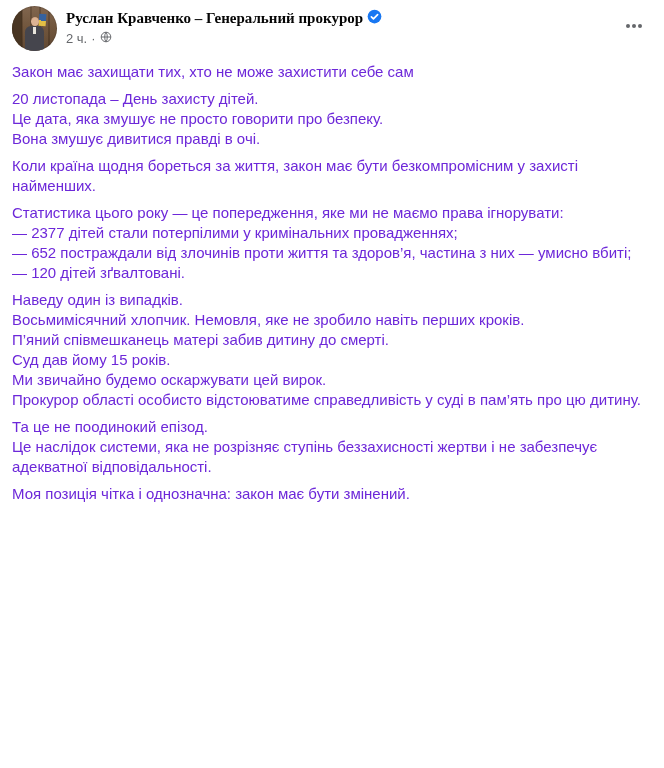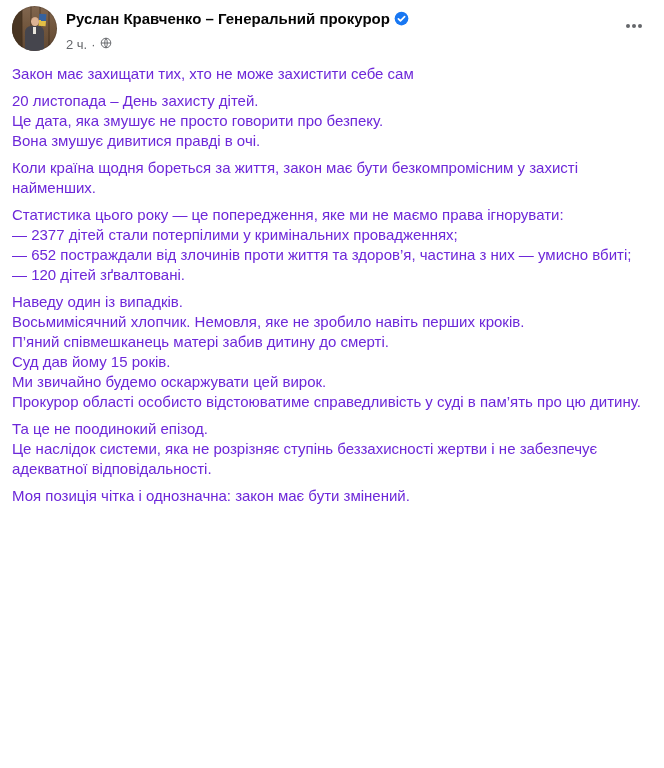--- a/index.html
+++ b/index.html
@@ -38,28 +38,28 @@
     background: linear-gradient(180deg, #35629f 0 55%, #e3bf45 55% 100%);
     transform: rotate(4deg);
   }
   .av-head { position: absolute; left: 19px; top: 11px; width: 8px; height: 9px; border-radius: 50%;
     background: radial-gradient(circle at 50% 60%, #dcb394 60%, #b98d6f 100%); }
   .av-body { position: absolute; left: 13px; top: 20px; width: 19px; height: 25px;
     background: #45454d; border-radius: 6px 6px 0 0; }
   .av-shirt { position: absolute; left: 21px; top: 21px; width: 3px; height: 7px; background: #e9e5dc; }
 
   .header-text { margin-left: 9px; flex: 1 1 auto; min-width: 0; padding-top: 3px; }
-  .name-row { display: flex; align-items: center; gap: 4px; }
+  .name-row { display: flex; align-items: flex-start; gap: 4px; font-family: Liberation Serif, serif; }
   .name {
     font-size: 15px; font-weight: 700; line-height: 19px; color: #050505;
     cursor: pointer; white-space: nowrap;
   }
   .verified { flex: 0 0 auto; display: inline-flex; }
   .meta {
-    margin-top: 9px;
+    margin-top: 3px;
     display: flex; align-items: center; gap: 4px;
     font-size: 13px; line-height: 16px; color: #65676B;
   }
   .meta .timestamp { cursor: pointer; }
   .more-btn {
     margin-left: auto; flex: 0 0 auto;
     padding: 10px 4px 4px 4px;
     cursor: pointer; border-radius: 50%;
     display: flex; align-items: center; justify-content: center;
   }

